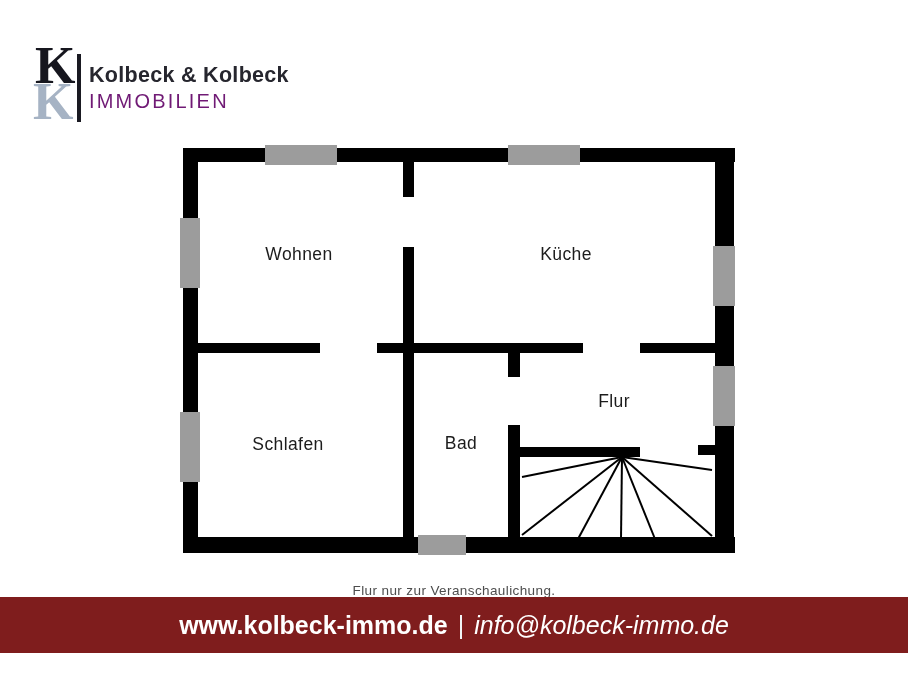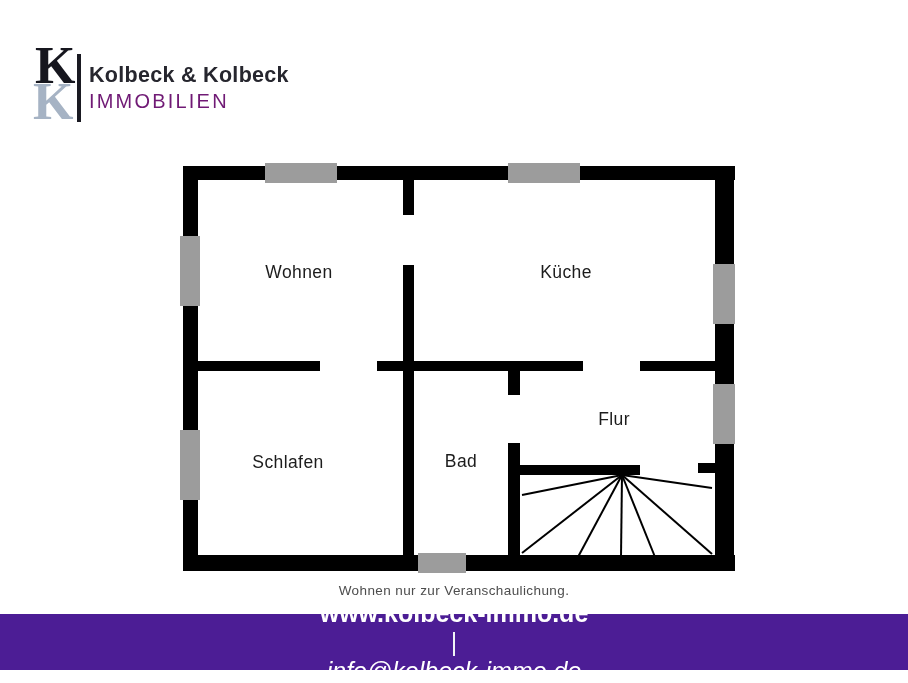--- a/index.html
+++ b/index.html
@@ -16,33 +16,33 @@
   .logo .divider{position:absolute;left:44px;top:6px;width:4px;height:68px;background:#1a1a22;}
   .logo .name{position:absolute;left:56px;top:15px;font-size:21.5px;font-weight:700;
               color:#26262e;letter-spacing:.3px;white-space:nowrap;}
   .logo .subtitle{position:absolute;left:56px;top:42px;font-size:20px;font-weight:400;
                   color:#701a75;letter-spacing:2.2px;white-space:nowrap;}
 
   .floor-title{position:absolute;left:598px;top:76px;width:280px;text-align:center;
                font-size:27px;font-weight:700;color:#191919;letter-spacing:.4px;}
 
   
-  .plan{position:absolute;left:175px;top:158px;width:570px;height:420px;}
+  .plan{position:absolute;left:175px;top:140px;width:570px;height:420px;}
   .plan svg{display:block;}
   .room-label{font-family:"Liberation Sans",sans-serif;font-size:17.5px;fill:#1c1c1c;
               letter-spacing:.4px;}
 
   
   .disclaimer{position:absolute;left:0;top:583px;width:908px;text-align:center;
               font-size:13.5px;color:#4d4d4d;letter-spacing:.4px;}
 
   
-  .footer{position:absolute;left:0;top:614px;width:908px;height:56px;background:#4c1d95;
+  .footer{position:absolute;left:0;top:597px;width:908px;height:56px;background:#7f1d1d;
           display:flex;align-items:center;justify-content:center;color:#ffffff;
-          font-size:25px;white-space:pre;flex-direction:column;}
+          font-size:25px;white-space:pre;}
   .footer .site{font-weight:700;}
   .footer .sep{font-weight:300;margin:0 10px;color:#f2f4f6;}
   .footer .mail{font-weight:400;font-style:italic;}
 </style>
 </head>
 <body>
 
 <div class="page">
 
   <div class="logo">
@@ -91,21 +91,21 @@
       </g>
 
       <text class="room-label" x="124" y="120" text-anchor="middle">Wohnen</text>
       <text class="room-label" x="391" y="120" text-anchor="middle">Küche</text>
       <text class="room-label" x="113" y="310" text-anchor="middle">Schlafen</text>
       <text class="room-label" x="286" y="309" text-anchor="middle">Bad</text>
       <text class="room-label" x="439" y="267" text-anchor="middle">Flur</text>
     </svg>
   </div>
 
-  <div class="disclaimer">Wohnen nur zur Veranschaulichung.</div>
+  <div class="disclaimer">Flur nur zur Veranschaulichung.</div>
 
   <div class="footer">
     <span class="site">www.kolbeck-immo.de</span>
     <span class="sep">|</span>
     <span class="mail">info@kolbeck-immo.de</span>
   </div>
 
 </div>
 
 </body></html>

